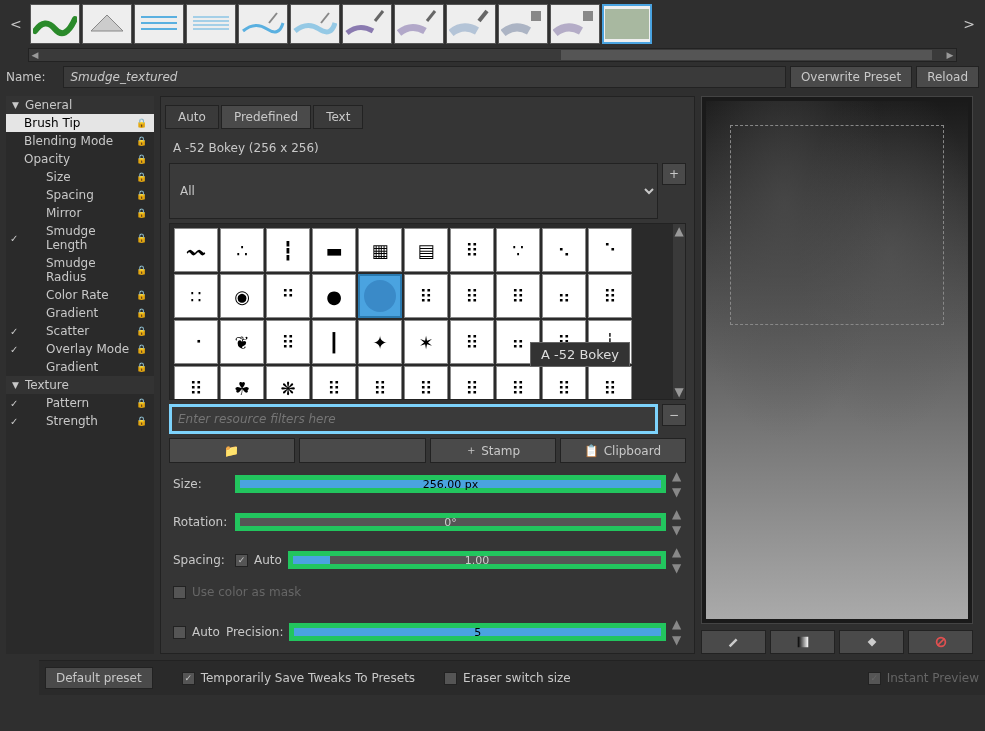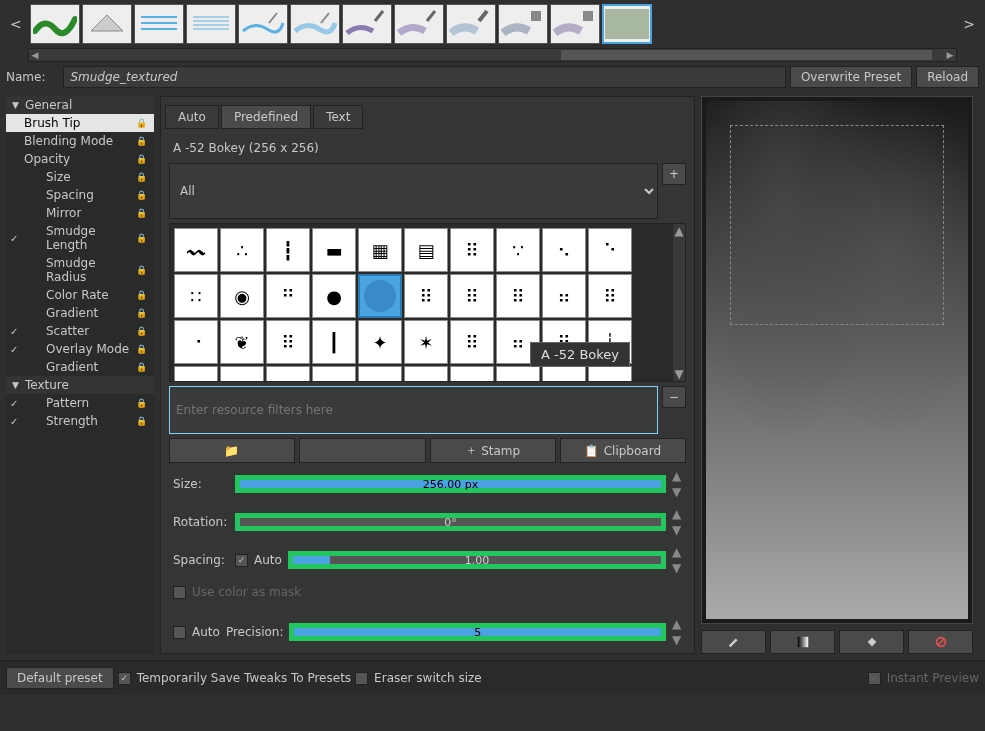--- a/index.html
+++ b/index.html
@@ -33,38 +33,38 @@
 .dropdown { display: flex; gap: 4px; padding: 0 4px; }
 .dropdown select { flex: 1; background: #3a3a3a; border: 1px solid #222; color: #c8c8c8; padding: 19px 6px; }
 .small-btn { width: 24px; height: 22px; background: #4a4a4a; border: 1px solid #222; display:flex;align-items:center;justify-content:center;cursor:pointer;font-size:12px;}
 .grid-wrap { position: relative; background: #2a2a2a; border: 1px solid #222; height: 220px; overflow: hidden; margin: 0 4px; }
 .grid { display: grid; grid-template-columns: repeat(10, 44px); gap: 2px; padding: 4px; }
 .grid-cell { width: 44px; height: 44px; background: #fff; border: 1px solid #888; cursor: pointer; display:flex;align-items:center;justify-content:center; overflow:hidden;}
 .grid-cell.sel { background: #4aa3e0; border: 2px solid #2a7ab0; }
 .grid-scroll { position: absolute; right: 0; top: 0; bottom: 0; width: 12px; background: #3a3a3a; display:flex;flex-direction:column;align-items:center;justify-content:space-between;font-size:9px;color:#999;}
 .tooltip { position: absolute; background: #333; border: 1px solid #666; padding: 4px 10px; color: #ddd; left: 360px; top: 118px; pointer-events:none; font-size:13px; z-index:10;}
 .filterbar { display:flex; gap:4px; padding: 0 4px; }
-.filterbar input { flex: 1; background: #3a3a3a; border: 1px solid #7dd3fc; color: #888; padding: 16px 6px; }
+.filterbar input { flex: 1; background: #3a3a3a; border: 3px solid #7dd3fc; color: #888; padding: 5px 6px; font-style: italic; }
 .btnrow { display: flex; gap: 4px; padding: 0 4px; }
 .btnrow .btn { flex: 1; display:flex;align-items:center;justify-content:center;gap:4px;}
 .slider-row { display: flex; align-items: center; gap: 6px; padding: 2px 8px; }
 .slider-row label { width: 56px; }
 .slider { flex: 1; height: 18px; background: #555; border: 5px solid #22c55e; position: relative; display:flex;align-items:center;justify-content:center;}
 .slider .fill { position: absolute; left: 0; top: 0; bottom: 0; background: #4aa3e0; }
 .slider .val { position: relative; z-index: 1; color: #000; font-size: 11px;}
 .spinner { width: 10px; display:flex;flex-direction:column;font-size:7px;color:#888;gap:2px;cursor:pointer;}
 .checkrow { display: flex; align-items: center; gap: 6px; padding: 4px 8px; }
 .chkbox { width: 13px; height: 13px; background: #555; border: 1px solid #222; display:inline-flex;align-items:center;justify-content:center;font-size:9px;}
 .right-panel { width: 272px; display: flex; flex-direction: column; gap: 6px; margin-right:6px;}
 .preview { flex: 1; background: #1a1a1a; border: 1px solid #444; position: relative; overflow: hidden; }
 .preview-grad { position:absolute; inset:4px; background: radial-gradient(ellipse at 30% 20%, rgba(80,80,80,0.6), transparent 40%), radial-gradient(ellipse at 70% 30%, rgba(90,90,90,0.5), transparent 35%), linear-gradient(180deg, #1a1a1a 0%, #aaa 100%); }
 .preview-rect { position: absolute; left: 28px; top: 28px; right: 28px; height: 38%; border: 1px dashed #888; }
 .preview-btns { display: flex; gap: 4px; }
 .preview-btns .btn { flex: 1; height: 24px; display:flex;align-items:center;justify-content:center;}
-.bottombar { display: flex; align-items: center; gap: 4px; padding: 6px; background: #2a2a2a; border-top:1px solid #222;}
+.bottombar { display: flex; align-items: center; gap: 29px; padding: 6px; background: #2a2a2a; border-top:1px solid #222;margin-left:39px;}
 .spacer { flex: 1; }
 .disabled { color: #666; }
 svg.ico { width: 14px; height: 14px; }
 .preset-stroke { width:44px;height:30px;}
 .tex { font-size:18px; color:#000; }
 </style>
 </head>
 <body>
 
 <div class="topbar">

